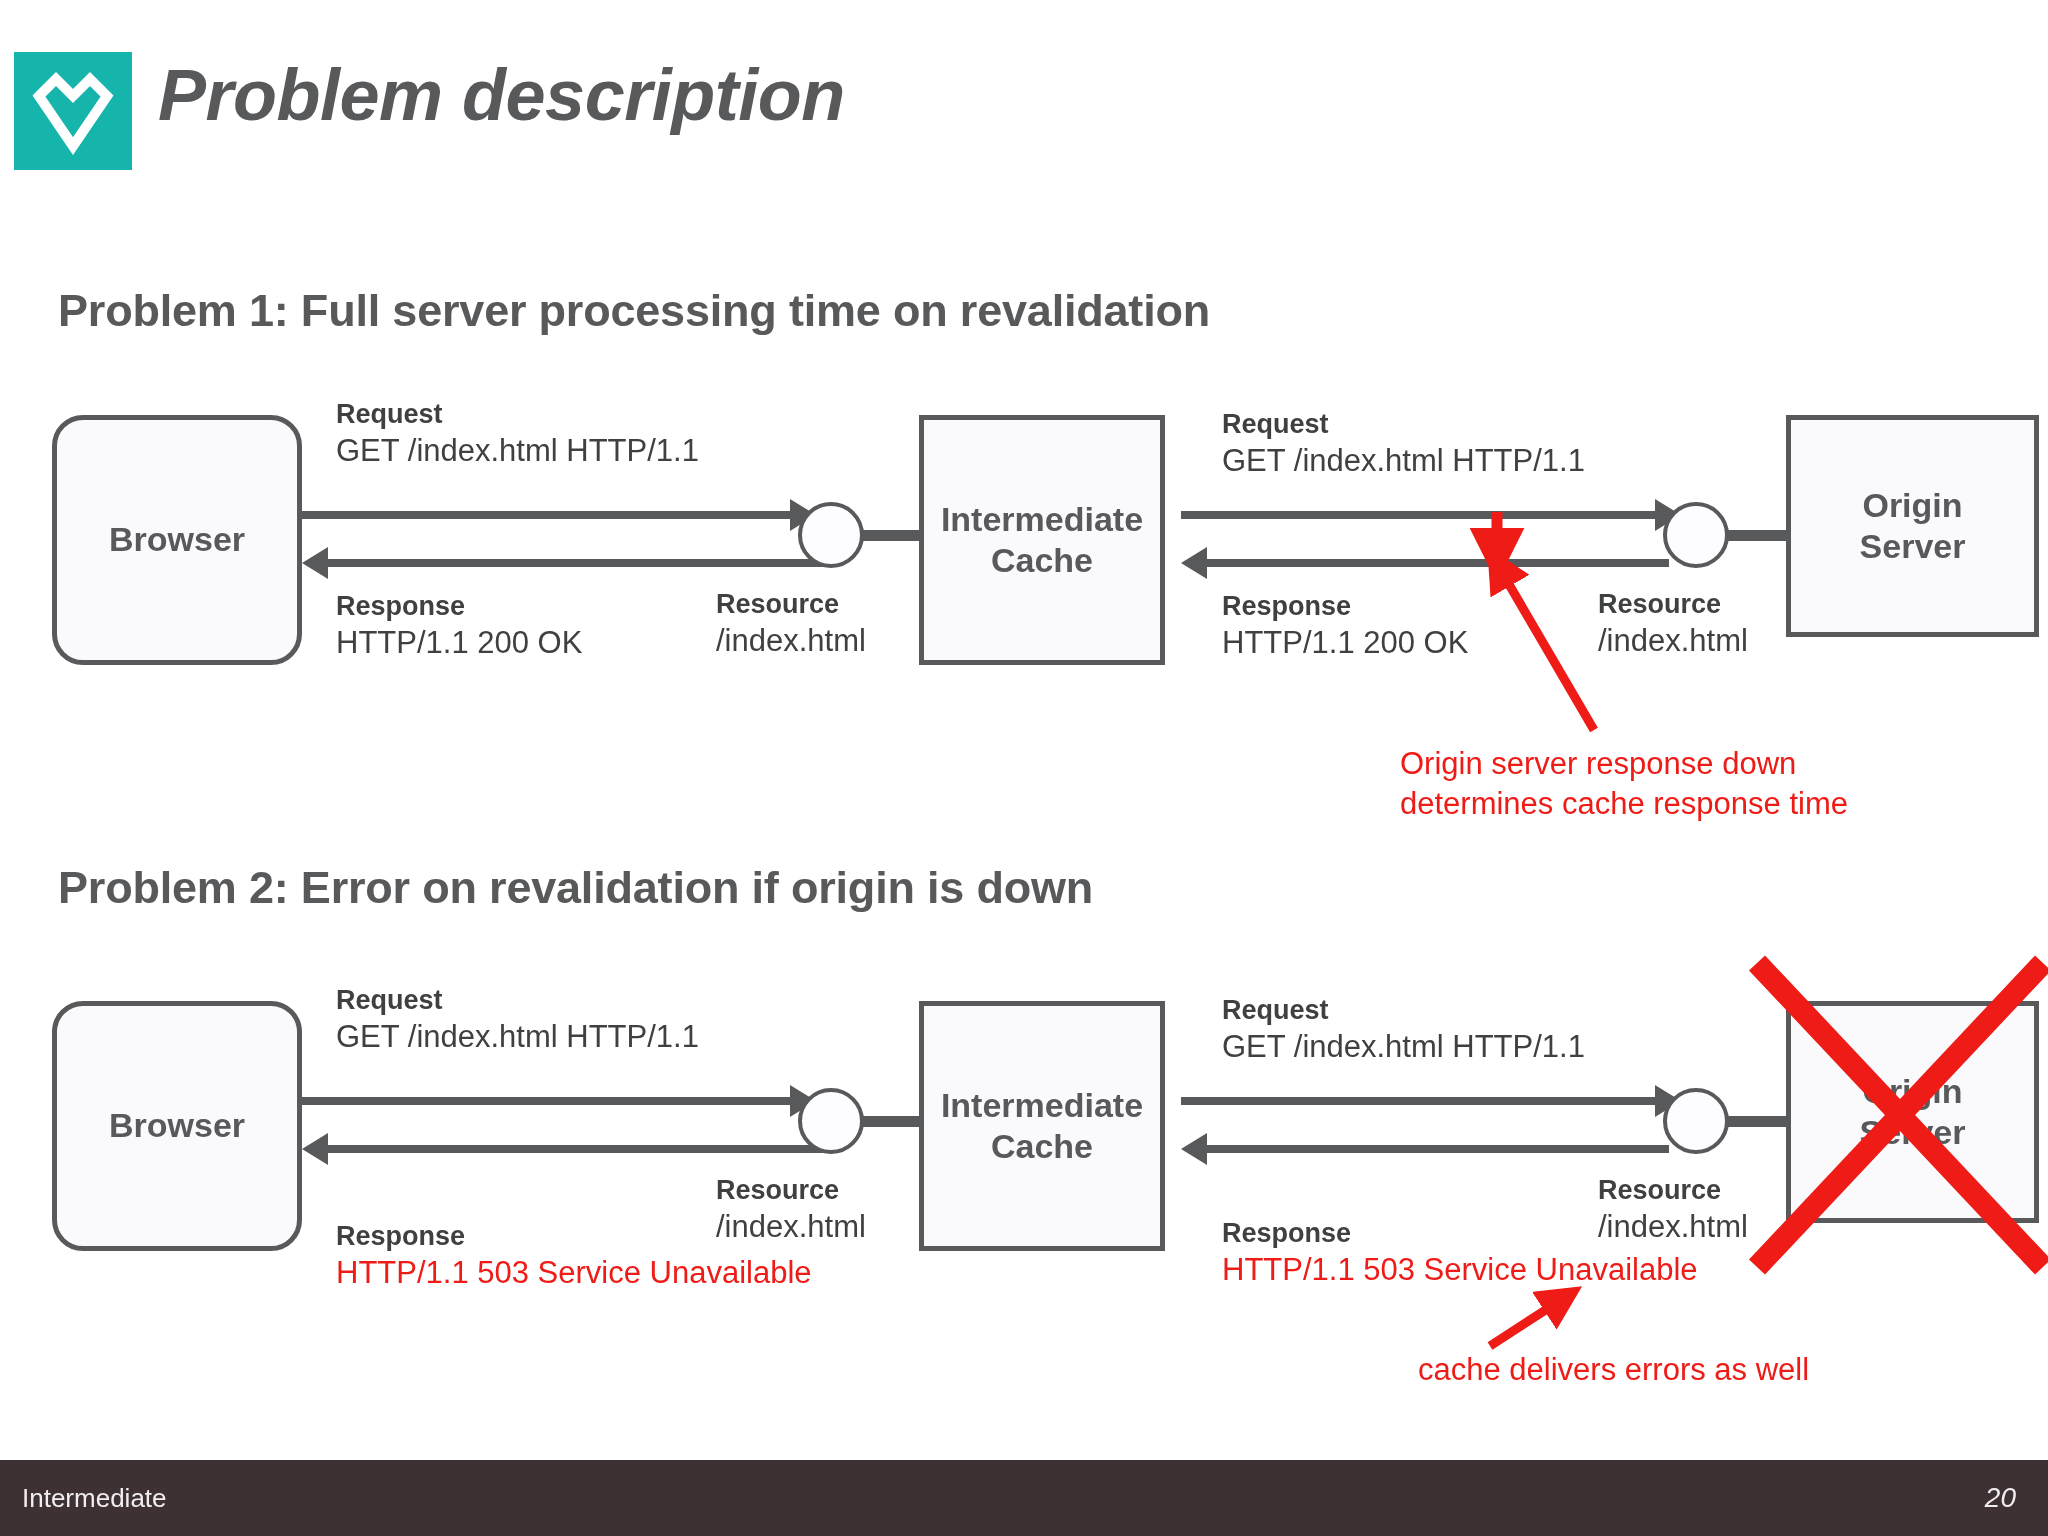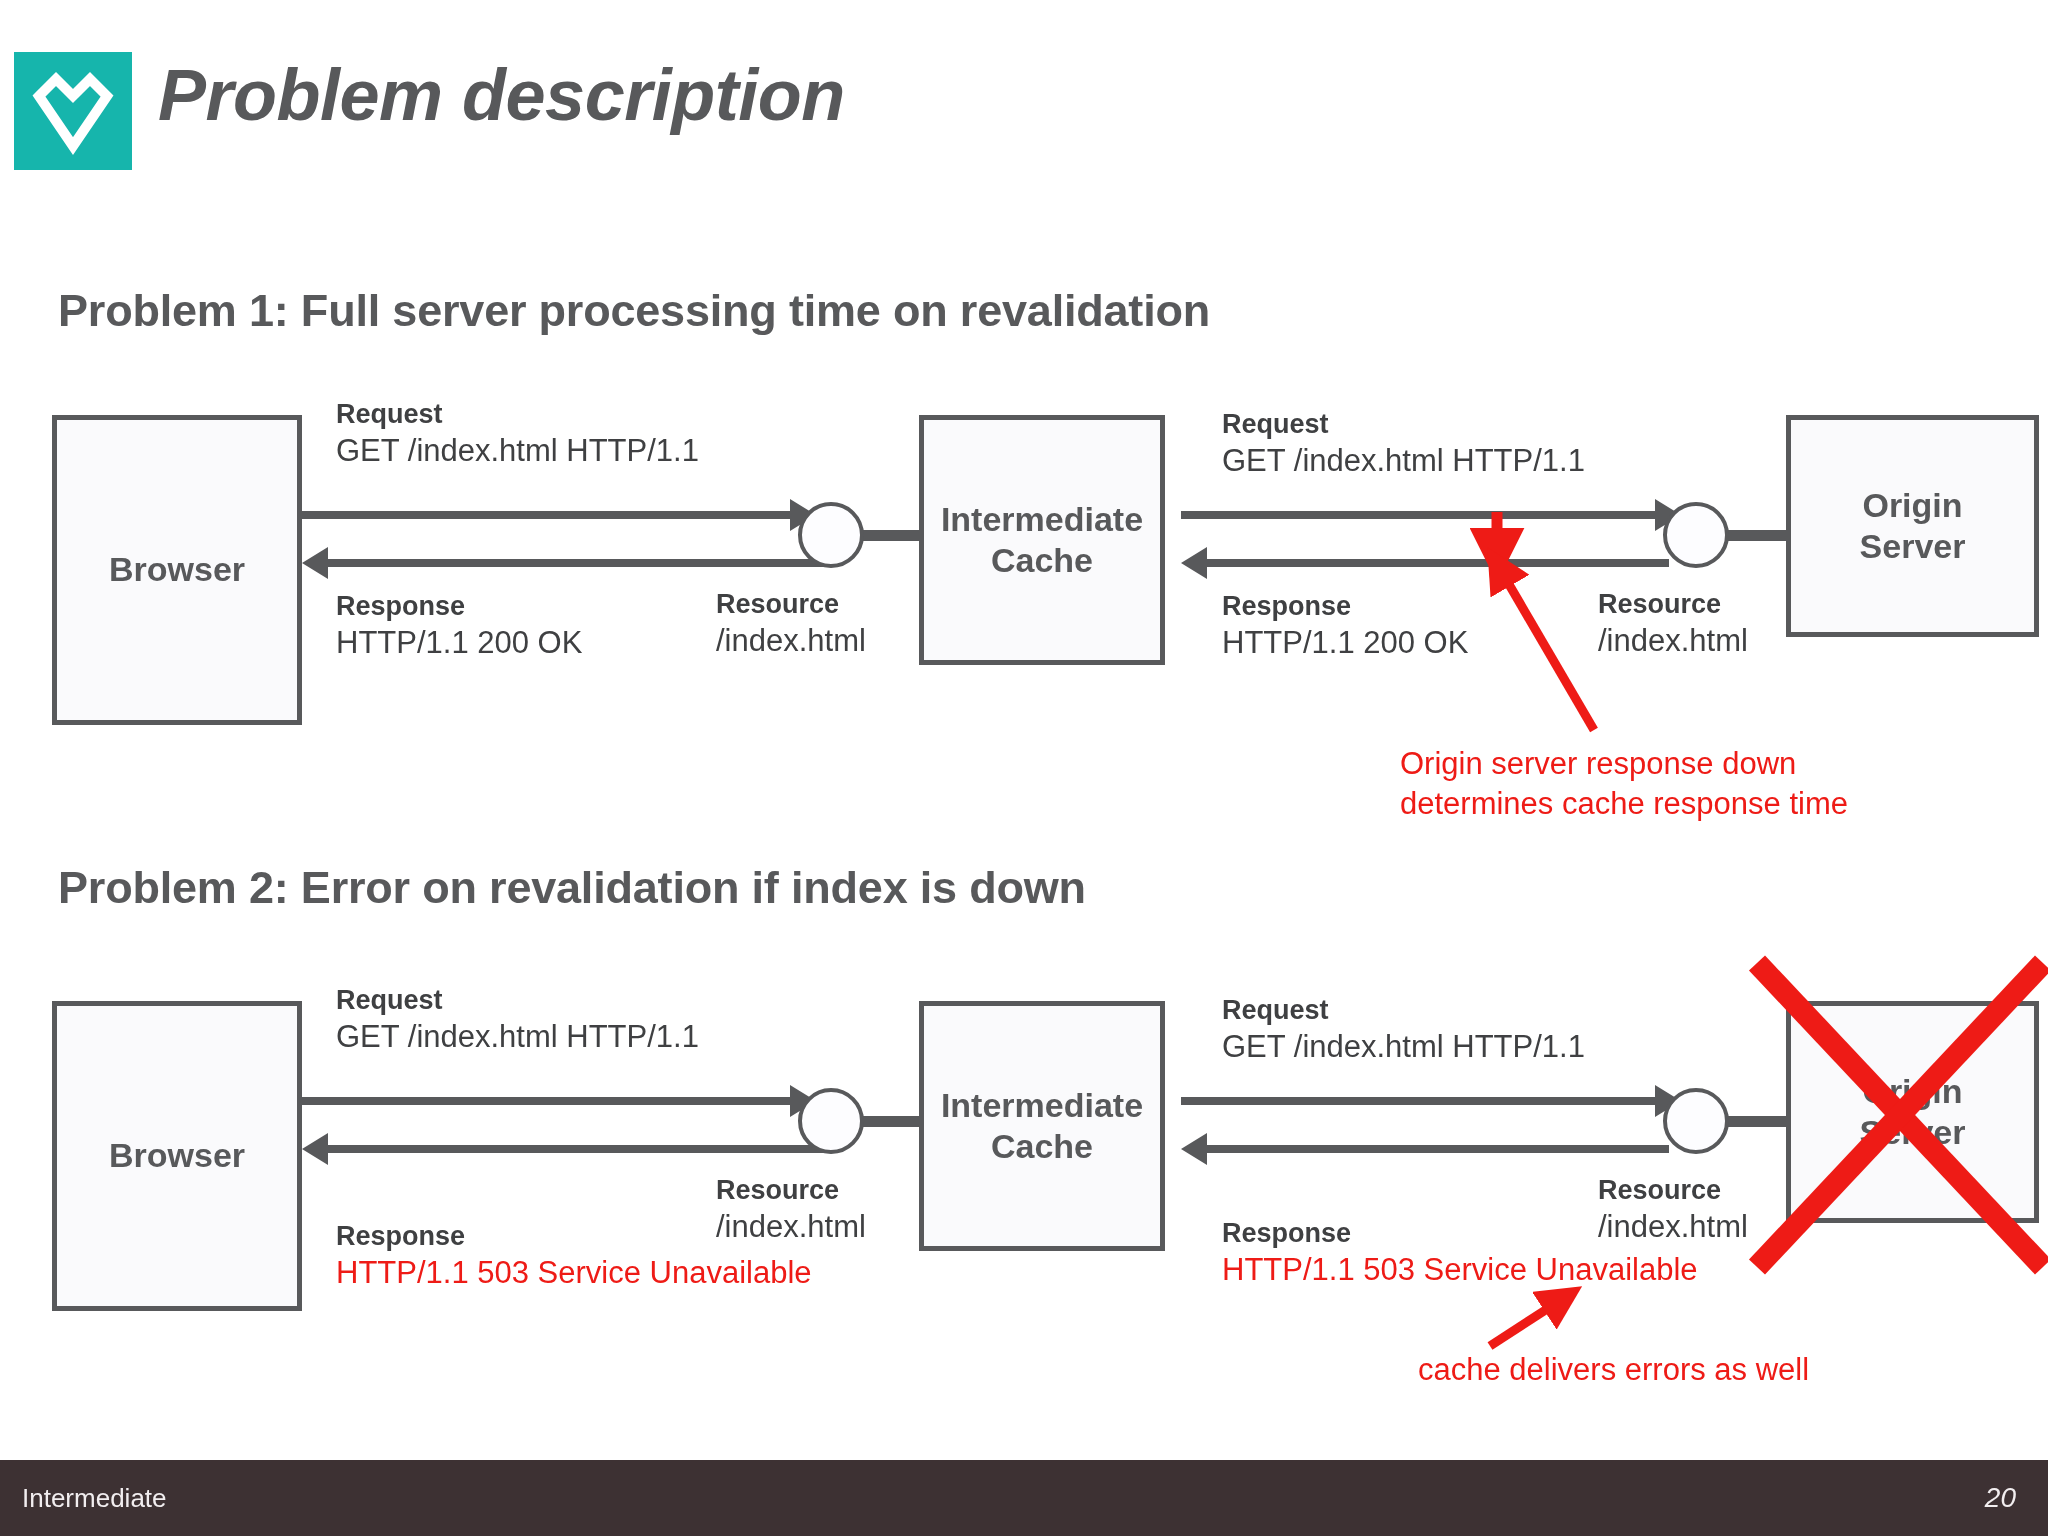--- a/index.html
+++ b/index.html
@@ -41,21 +41,21 @@
   .node{
     position:absolute;
     background:#fafafc;
     border:5px solid #58595b;
     box-sizing:border-box;
     display:flex;align-items:center;justify-content:center;
     text-align:center;
     font-size:34px;font-weight:bold;color:#58595b;
     line-height:1.22;
   }
-  .node.browser{left:52px;top:25px;width:250px;height:310px;}
+  .node.browser{left:52px;top:25px;width:250px;height:250px;border-radius:31px;}
   .node.cache{left:919px;top:25px;width:246px;height:250px;}
   .node.origin{left:1786px;top:25px;width:253px;height:222px;}
 
   
   .socket{
     position:absolute;width:66px;height:66px;border-radius:50%;
     background:#fdfdff;border:4px solid #58595b;box-sizing:border-box;
     z-index:4;
   }
 
@@ -180,21 +180,21 @@
       <div class="t">Resource</div>
       <div class="s">/index.html</div>
     </div>
   </div>
 
   <div class="annot" id="annot1">
     <div>Origin server response down</div>
     <div>determines cache response time</div>
   </div>
 
-  <div class="section-heading" id="h2">Problem 2: Error on revalidation if index is down</div>
+  <div class="section-heading" id="h2">Problem 2: Error on revalidation if origin is down</div>
 
   <div class="diagram" id="diagram2">
 
     <div class="node browser">
       <span>Browser</span>
     </div>
 
     <div class="node cache">
       <span>
         <span>Intermediate</span><br>

